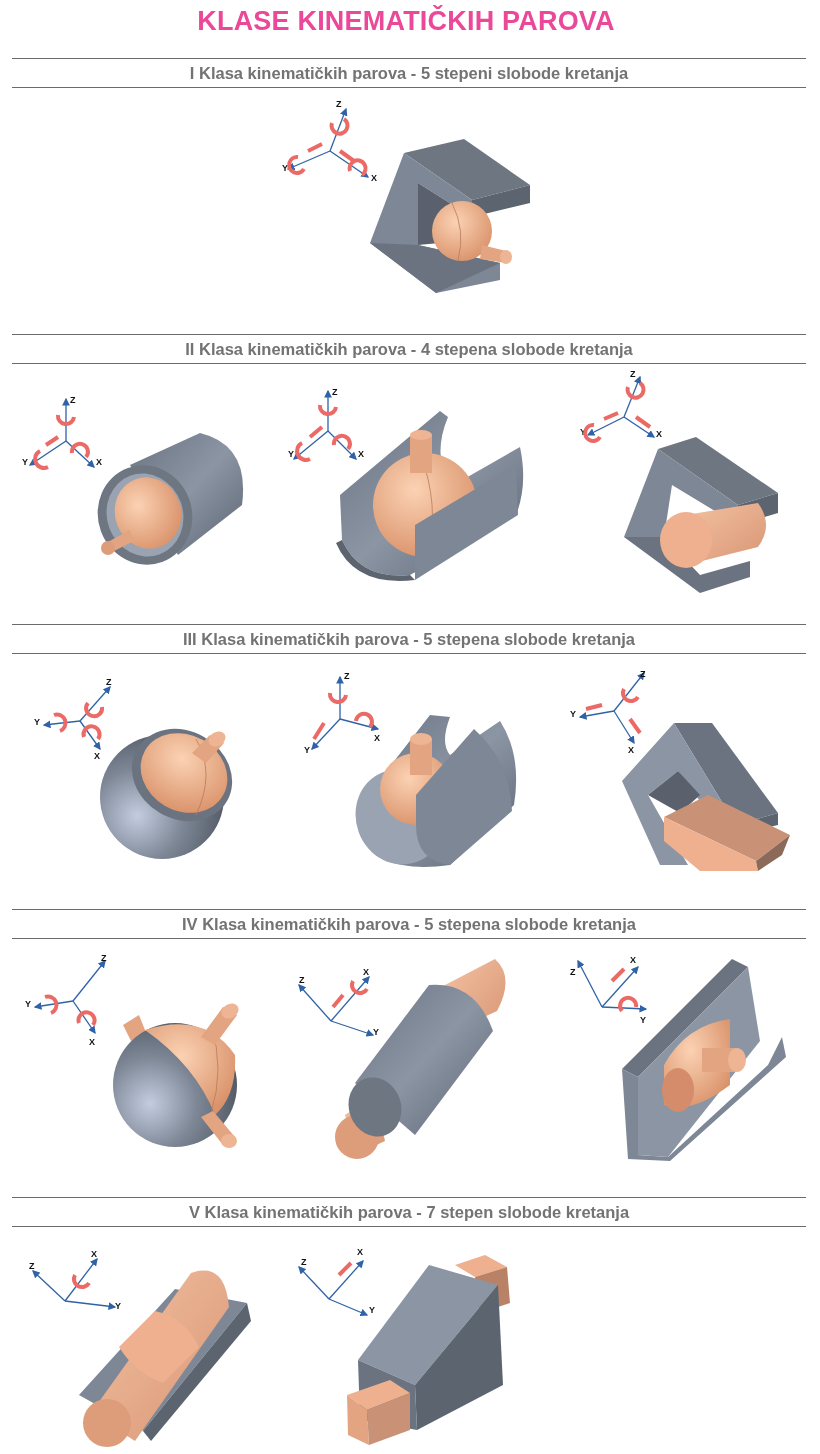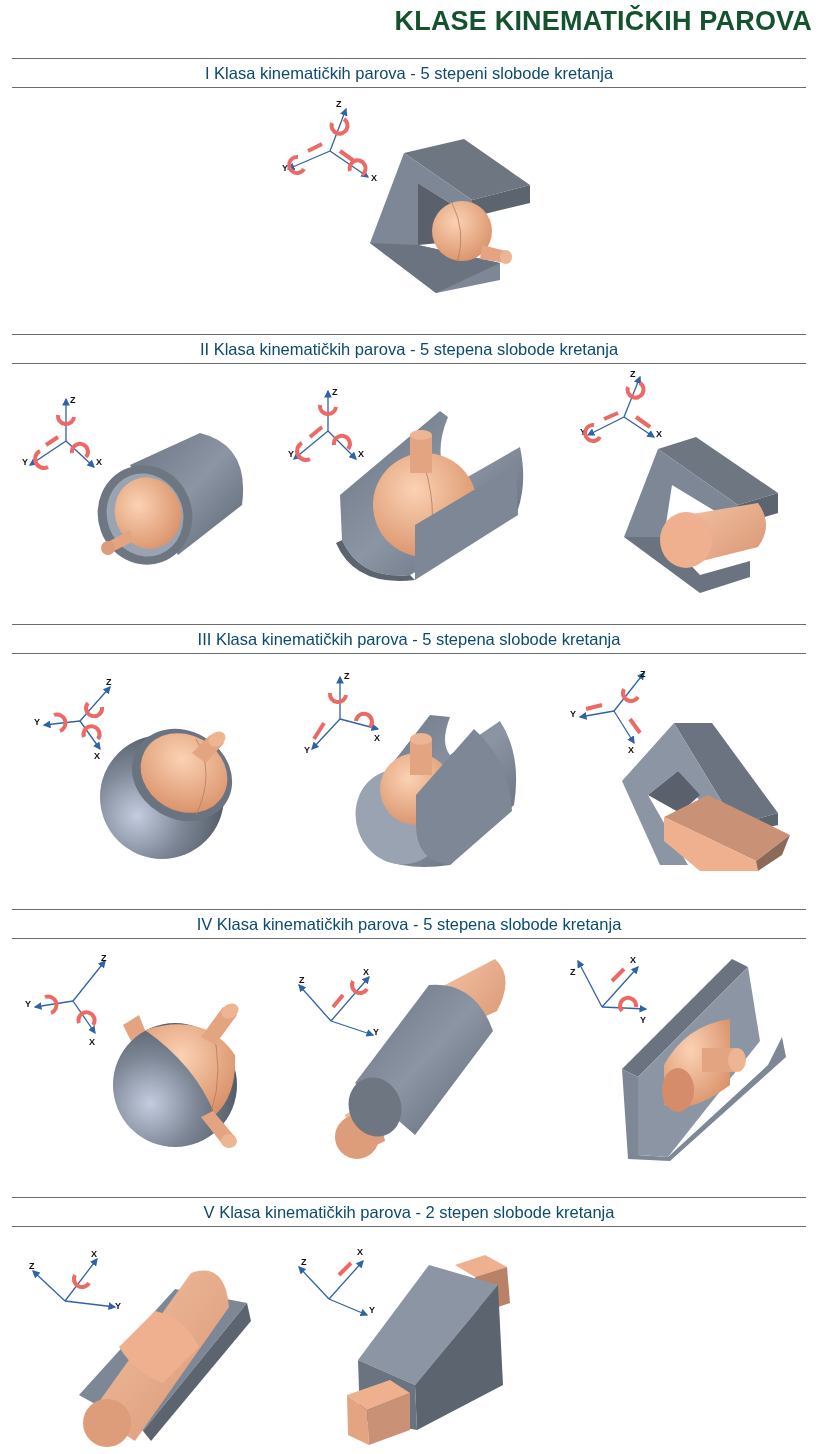--- a/index.html
+++ b/index.html
@@ -1,23 +1,23 @@
 <!DOCTYPE html>
 <html><head>
 <meta charset="utf-8">
 <style>
   html, body { margin:0; padding:0; background:#ffffff; }
   body { width:820px; height:1454px; position:relative; overflow:hidden;
          font-family:"Liberation Sans", "DejaVu Sans", sans-serif; }
-  .title { position:absolute; left:0; top:6px; width:812px; text-align:right;
-           font-size:27px; font-weight:bold; color:#14532d; letter-spacing:0.2px; }
+  .title { position:absolute; left:0; top:6px; width:812px; text-align:center;
+           font-size:27px; font-weight:bold; color:#ec4899; letter-spacing:0.2px; }
   .band { position:absolute; left:12px; width:794px; height:28px;
           border-top:1.5px solid #6b6b6b; border-bottom:1.5px solid #6b6b6b; }
-  .band-label { display:block; text-align:center; font-size:16.5px; font-weight:normal;
-                line-height:28px; color:#0c4a6e; }
+  .band-label { display:block; text-align:center; font-size:16.5px; font-weight:bold;
+                line-height:28px; color:#737373; }
   .fig { position:absolute; }
   svg text { font-family:"Liberation Sans", sans-serif; font-weight:bold; font-size:9px; fill:#111; }
 </style>
 </head>
 <body>
 
 <div class="title">KLASE KINEMATIČKIH PAROVA</div>
 
 <svg width="0" height="0" style="position:absolute">
   <defs>
@@ -71,21 +71,21 @@
   </g>
   <g>
     <circle cx="192" cy="136" r="30" fill="url(#copper)"></circle>
     <path d="M182,108 Q196,136 188,165" fill="none" stroke="#b87b5a" stroke-width="0.8"></path>
     <polygon points="212,150 236,156 236,168 210,164" fill="#e3a482"></polygon>
     <ellipse cx="236" cy="162" rx="6" ry="7" fill="#edb593"></ellipse>
   </g>
 </svg>
 
 <div class="band" style="top:334px">
-  <span class="band-label">II Klasa kinematičkih parova - 5 stepena slobode kretanja</span>
+  <span class="band-label">II Klasa kinematičkih parova - 4 stepena slobode kretanja</span>
 </div>
 <svg class="fig" style="left:10px;top:375px" width="260" height="220">
   <g>
     <line x1="56" y1="66" x2="56" y2="24" stroke="#2f62a6" stroke-width="1.3" marker-end="url(#ah)"></line>
     <line x1="56" y1="66" x2="20" y2="90" stroke="#2f62a6" stroke-width="1.3" marker-end="url(#ah)"></line>
     <line x1="56" y1="66" x2="84" y2="92" stroke="#2f62a6" stroke-width="1.3" marker-end="url(#ah)"></line>
     <text x="60" y="28">Z</text>
       <text x="12" y="90">Y</text>
       <text x="86" y="90">X</text>
     <path d="M48,40 a8,8 0 1,0 16,2" fill="none" stroke="#ec6a66" stroke-width="4"></path>
@@ -282,21 +282,21 @@
   </g>
   <g>
     <path d="M104,120 Q126,80 170,74 L170,140 Q130,170 104,160 Z" fill="url(#copper)"></path>
     <ellipse cx="118" cy="145" rx="16" ry="22" fill="#d48c6a"></ellipse>
     <rect x="142" y="103" width="34" height="24" fill="#e3a482"></rect>
     <ellipse cx="177" cy="115" rx="9" ry="12" fill="#edb593"></ellipse>
   </g>
 </svg>
 
 <div class="band" style="top:1197px">
-  <span class="band-label">V Klasa kinematičkih parova - 2 stepen slobode kretanja</span>
+  <span class="band-label">V Klasa kinematičkih parova - 7 stepen slobode kretanja</span>
 </div>
 <svg class="fig" style="left:15px;top:1235px" width="250" height="215">
   <g>
     <line x1="50" y1="66" x2="18" y2="36" stroke="#2f62a6" stroke-width="1.3" marker-end="url(#ah)"></line>
     <line x1="50" y1="66" x2="82" y2="24" stroke="#2f62a6" stroke-width="1.3" marker-end="url(#ah)"></line>
     <line x1="50" y1="66" x2="100" y2="72" stroke="#2f62a6" stroke-width="1.3" marker-end="url(#ah)"></line>
     <text x="14" y="34">Z</text>
       <text x="76" y="22">X</text>
       <text x="100" y="74">Y</text>
     <path d="M60,40 a8,8 0 1,0 14,8" fill="none" stroke="#ec6a66" stroke-width="4"></path>

